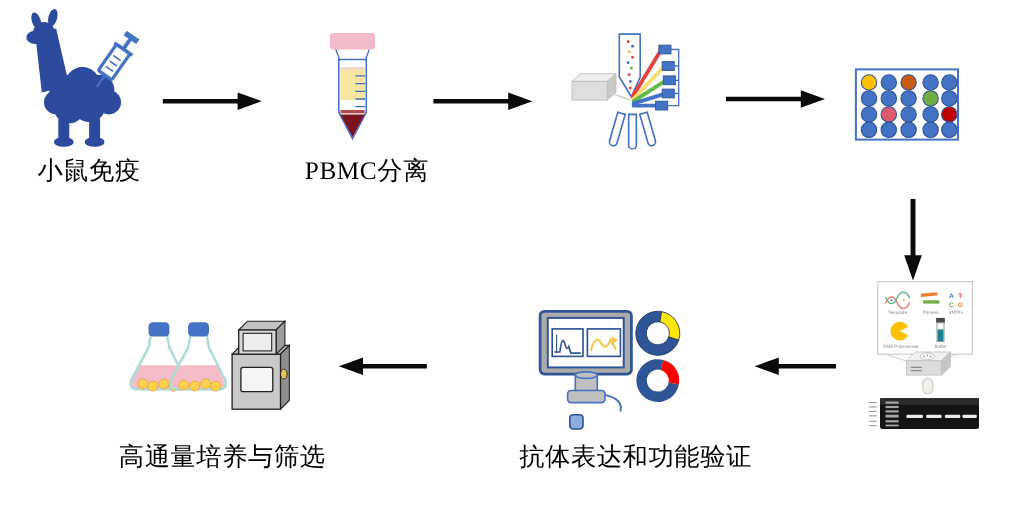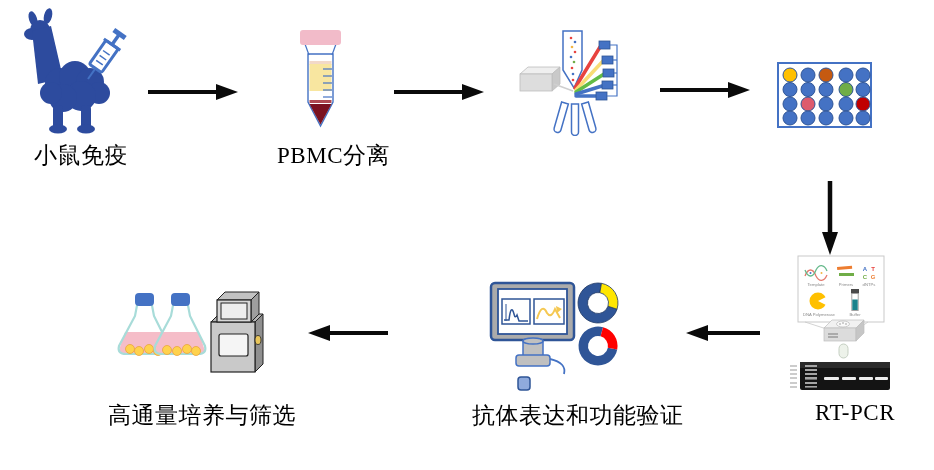--- a/index.html
+++ b/index.html
@@ -223,21 +223,20 @@
       <g fill="#9a9a9a">
         <rect x="10" y="111.5" width="7" height="1"></rect>
           <rect x="10" y="115.5" width="7" height="1"></rect>
         <rect x="10" y="119.5" width="7" height="1"></rect>
           <rect x="10" y="123.5" width="7" height="1"></rect>
         <rect x="10" y="128.5" width="7" height="1"></rect>
           <rect x="10" y="132.5" width="7" height="1"></rect>
       </g>
     </g>
   </svg>
-  <div class="step-label" style="left:785px;top:400px;width:110px">RT-PCR</div>
 
   <svg class="abs" style="left:686px;top:322px" width="76" height="22" viewBox="0 0 76 22">
     <line x1="20" y1="11" x2="74" y2="11" stroke="#0a0a0a" stroke-width="4"></line>
     <polygon points="22,3 0,11 22,19" fill="#0a0a0a"></polygon>
   </svg>
 
   <svg class="abs" style="left:488px;top:278px" width="135" height="116" viewBox="0 0 135 116">
 
     <rect x="3" y="5" width="83" height="57" rx="4" fill="#ABABAB" stroke="#2F5597" stroke-width="2.5"></rect>
     <rect x="10" y="11" width="69" height="45" fill="#ffffff" stroke="#2F5597" stroke-width="1.8"></rect>

